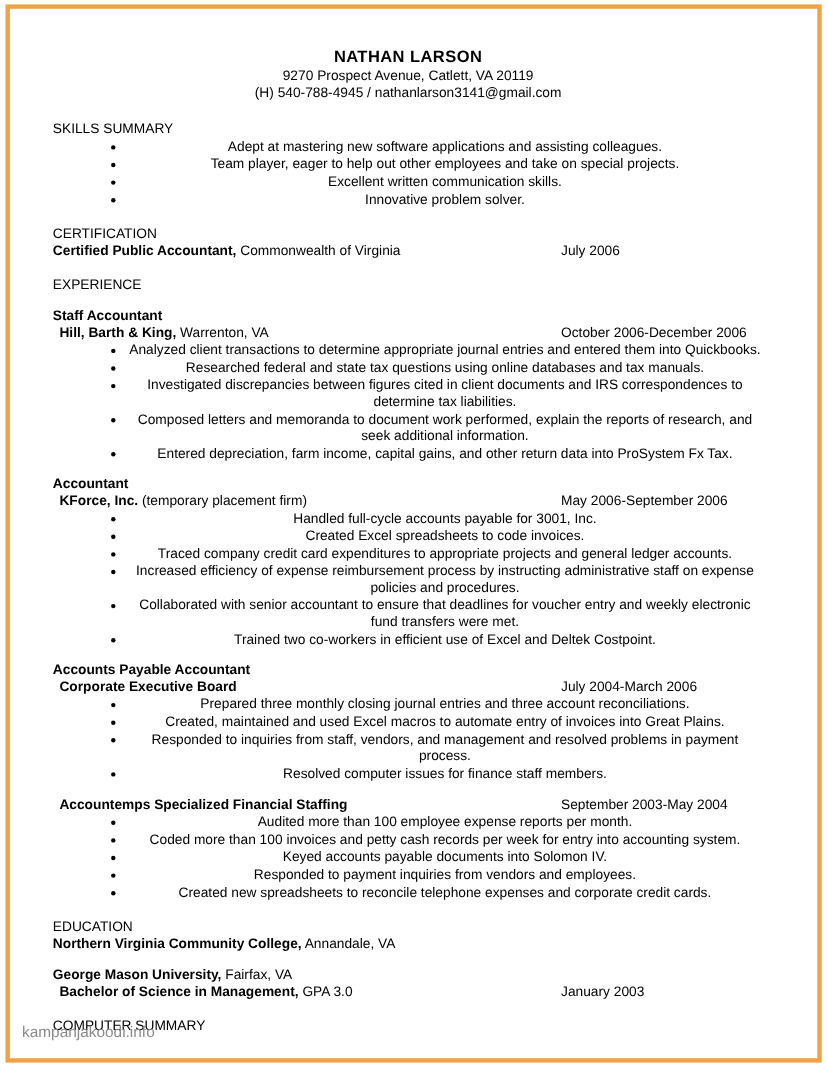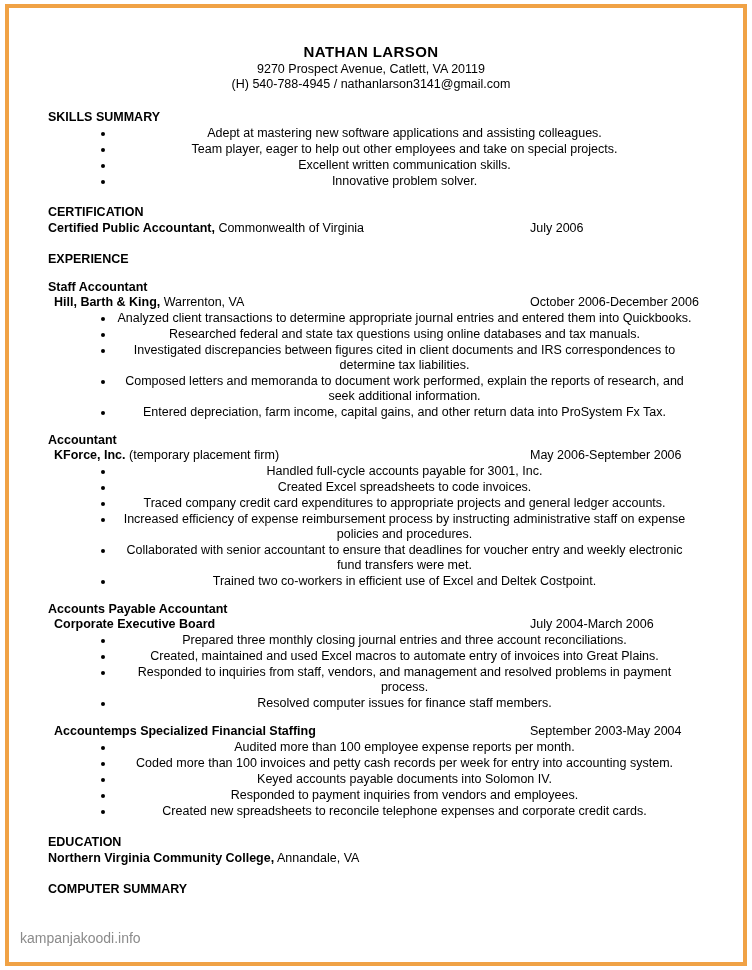--- a/index.html
+++ b/index.html
@@ -28,29 +28,29 @@
   .header { text-align: center; }
   .name {
     font-size: 15px;
     font-weight: bold;
     letter-spacing: .4px;
     margin-bottom: 3px;
   }
   .hline { line-height: 15px; }
   .section { margin-top: 16px; }
   .section-heading {
-    font-weight: bold;
+    font-weight: normal;
     font-size: 12.5px;
     margin: 0 0 1px 0;
   }
   .row { position: relative; }
   .indent { padding-left: 6px; }
   .date {
     position: absolute;
-    left: 482px;
+    left: 462px;
     top: 0;
     white-space: nowrap;
     font-weight: normal;
   }
   .bold { font-weight: bold; }
   ul.bullets {
     margin: 1px 0 2px 0;
     padding-left: 67px;
     list-style-type: disc;
   }
@@ -148,20 +148,24 @@
       </div>
     </div>
 
     <div class="section">
       <div class="section-heading">EDUCATION</div>
 
       <div class="edu-entry">
         <div class="row"><span class="bold">Northern Virginia Community College,</span><span> Annandale, VA</span></div>
       </div>
 
+      <div class="edu-entry">
+        <div class="row"><span class="bold">George Mason University,</span><span> Fairfax, VA</span></div>
+        <div class="row indent"><span class="bold">Bachelor of Science in Management,</span><span> GPA 3.0</span><span class="date">January 2003</span></div>
+      </div>
     </div>
 
     <div class="section">
       <div class="section-heading">COMPUTER SUMMARY</div>
 
     </div>
 
   </div>
 
   <div class="watermark">kampanjakoodi.info</div>

